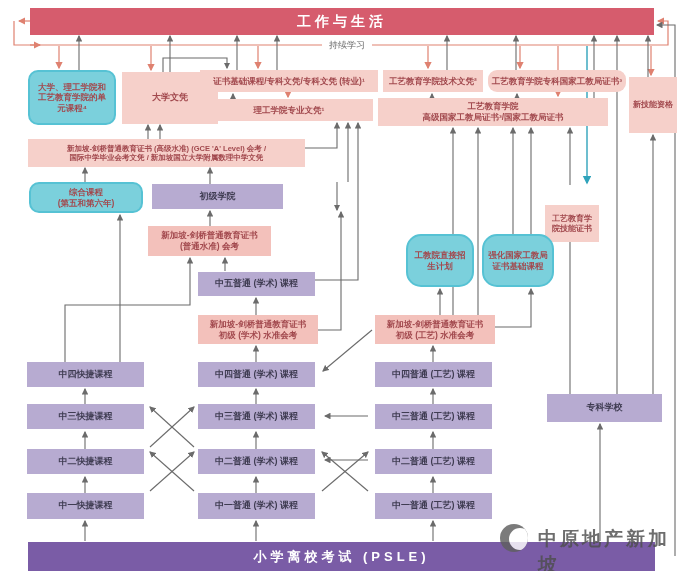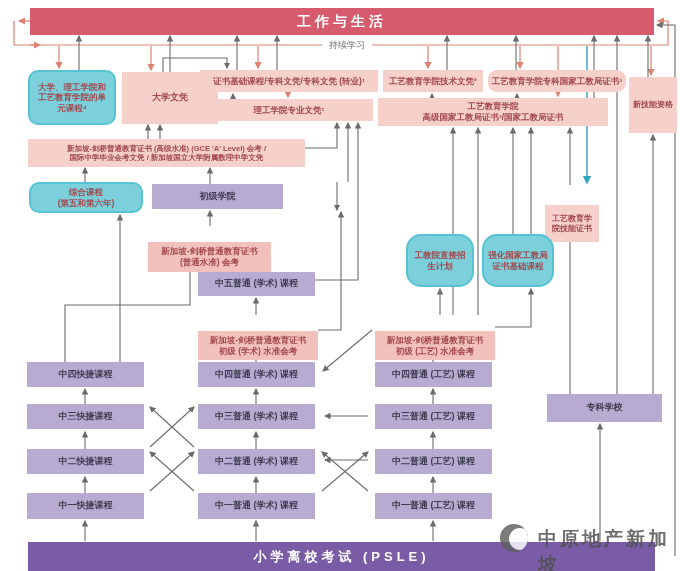--- a/index.html
+++ b/index.html
@@ -2,21 +2,21 @@
 <html><head>
 <meta charset="utf-8">
 <style>
   html,body{margin:0;padding:0;background:#fff;}
   #canvas{position:relative;width:680px;height:571px;background:#fff;overflow:hidden;
           font-family:"Liberation Sans","DejaVu Sans",sans-serif;}
   #arrows{position:absolute;left:0;top:0;z-index:0;}
   .box{position:absolute;z-index:1;display:flex;align-items:center;justify-content:center;
        text-align:center;white-space:pre-line;font-weight:bold;line-height:1.25;box-sizing:border-box;}
   .pink{background:#f6d0ca;color:#a2494e;font-size:8.5px;}
-  .pinkx{background:#f3c1bb;color:#a2494e;font-size:8.5px;margin-top:16px;}
+  .pinkx{background:#f3c1bb;color:#a2494e;font-size:8.5px;}
   .purple{background:#b7abd1;color:#3f3c52;font-size:9px;}
   .teal{background:#7bd0dc;border:2px solid #56c2d4;border-radius:10px;color:#a2494e;font-size:8.5px;}
   .banner{position:absolute;z-index:1;display:flex;align-items:center;justify-content:center;
           color:#fff;font-weight:bold;font-size:14px;letter-spacing:4px;}
   .banner-top{background:#d65c6d;}
   .banner-bottom{background:#7a5ca6;font-size:13px;}
   .lifelong{position:absolute;z-index:2;font-size:9px;color:#666;background:#fff;
             padding:0 2px;text-align:center;}
   .wm{position:absolute;z-index:2;opacity:.82;}
   .wm-text{font-size:19px;font-weight:bold;color:#4e4e4e;letter-spacing:3px;}

